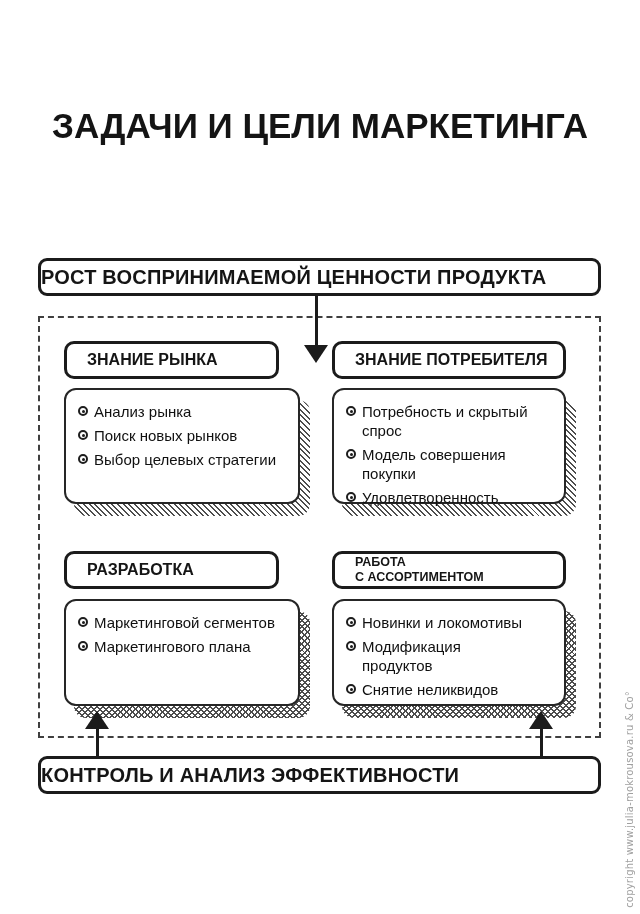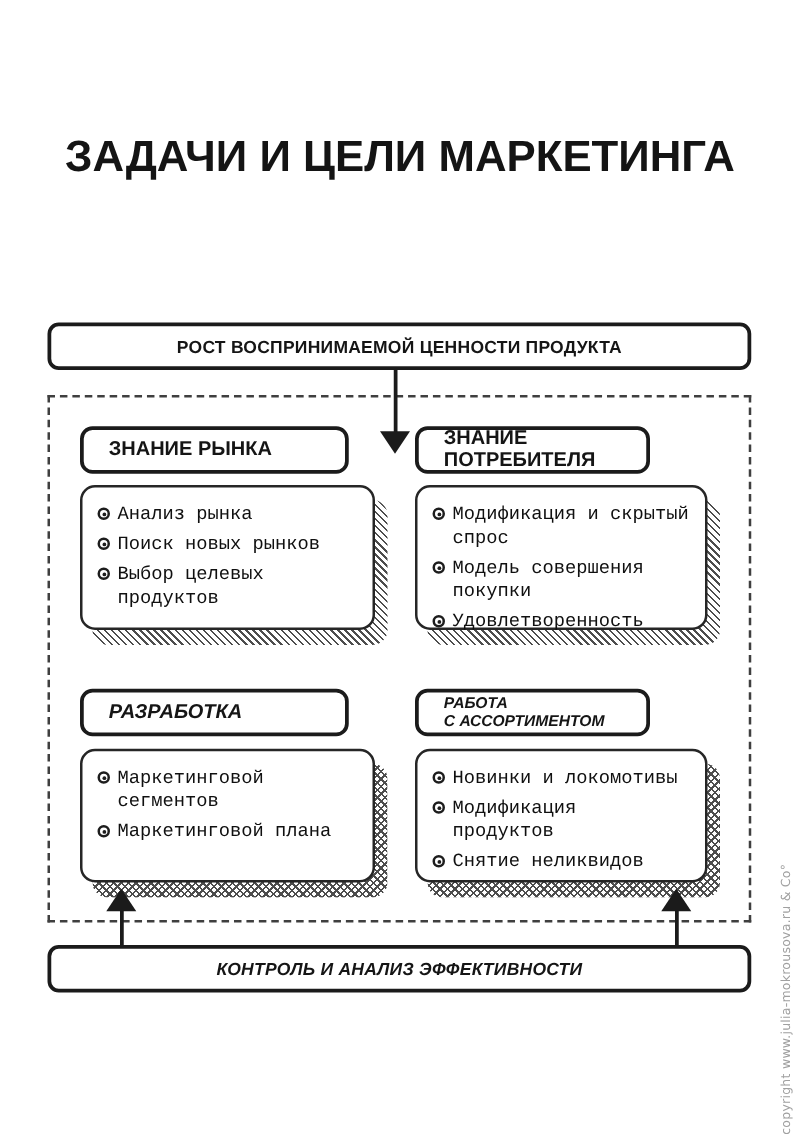--- a/index.html
+++ b/index.html
@@ -18,47 +18,47 @@
     position:absolute; top:106px; left:0; width:100%;
     text-align:center;
     font-size:35px; font-weight:800; letter-spacing:0;
     color:#141414;
   }
 
   
   .banner {
     position:absolute; left:38px; width:563px; height:38px;
     border:3px solid #1b1b1b; border-radius:9px; background:#ffffff;
-    display:flex; align-items:center; justify-content:center;
-    font-weight:700; font-size:14px; letter-spacing:0.2px;
+    display:flex; align-items:center; 
+    font-weight:700; font-size:20px; letter-spacing:0.2px;
     color:#151515; z-index:3;
   }
   .banner.top    { top:258px; }
-  .banner.bottom { top:756px;font-style:italic; }
+  .banner.bottom { top:756px; }
 
   
   .dashed-frame {
     position:absolute; left:38px; top:316px; width:563px; height:422px;
     border:2px dashed #3f3f3f; background:transparent; z-index:0;
   }
 
   
   .qheader {
     position:absolute; height:38px;
     border:3px solid #1b1b1b; border-radius:10px; background:#ffffff;
     display:flex; align-items:center;
     padding:0 8px 0 20px;
     font-weight:700; font-size:16px; color:#151515;
     z-index:2;
   }
   .qheader.small { font-size:12.5px; line-height:1.2; white-space:pre-line; }
   .c1 { left:64px;  width:215px; }
-  .c2 { left:332px; width:188px; }
+  .c2 { left:332px; width:234px; }
   .r1h { top:341px; }
-  .r2h { top:551px;font-style:italic; }
+  .r2h { top:551px; }
 
   
   .qbody { position:absolute; z-index:1; }
   .r1b { top:388px; height:116px; }
   .r2b { top:599px; height:107px; }
   .qbody.c1 { left:64px;  width:236px; }
   .qbody.c2 { left:332px; width:234px; }
 
   .qshadow {
     position:absolute; left:10px; top:12px; width:100%; height:100%;
@@ -77,21 +77,21 @@
   .qbox {
     position:absolute; inset:0;
     border:2px solid #262626; border-radius:12px; background:#ffffff;
     padding:12px 8px 8px 10px;
   }
 
   .qlist { list-style:none; }
   .qitem {
     display:flex; align-items:flex-start;
     margin-bottom:5px;
-    font-size:15px; line-height:19px; color:#101010;font-family:Liberation Mono, monospace;
+    font-size:15px; line-height:19px; color:#101010;
   }
   .bullet {
     flex:0 0 10px; width:10px; height:10px;
     border:2px solid #1d1d1d; border-radius:50%;
     margin:4px 6px 0 2px; position:relative;
   }
   .bullet::after {
     content:''; position:absolute; left:1.5px; top:1.5px;
     width:3px; height:3px; border-radius:50%; background:#1d1d1d;
   }
@@ -154,36 +154,36 @@
         <li class="qitem">
           <span class="bullet"></span>
           <span class="qtext">Анализ рынка</span>
         </li>
         <li class="qitem">
           <span class="bullet"></span>
           <span class="qtext">Поиск новых рынков</span>
         </li>
         <li class="qitem">
           <span class="bullet"></span>
-          <span class="qtext">Выбор целевых продуктов</span>
+          <span class="qtext">Выбор целевых стратегии</span>
         </li>
       </ul>
     </div>
   </div>
 
   <div class="qheader c2 r1h">
     <span>ЗНАНИЕ ПОТРЕБИТЕЛЯ</span>
   </div>
   <div class="qbody c2 r1b">
     <div class="qshadow diag"></div>
     <div class="qbox">
       <ul class="qlist">
         <li class="qitem">
           <span class="bullet"></span>
-          <span class="qtext">Модификация и скрытый
+          <span class="qtext">Потребность и скрытый
 спрос</span>
         </li>
         <li class="qitem">
           <span class="bullet"></span>
           <span class="qtext">Модель совершения
 покупки</span>
         </li>
         <li class="qitem">
           <span class="bullet"></span>
           <span class="qtext">Удовлетворенность</span>
@@ -198,21 +198,21 @@
   <div class="qbody c1 r2b">
     <div class="qshadow cross"></div>
     <div class="qbox">
       <ul class="qlist">
         <li class="qitem">
           <span class="bullet"></span>
           <span class="qtext">Маркетинговой сегментов</span>
         </li>
         <li class="qitem">
           <span class="bullet"></span>
-          <span class="qtext">Маркетинговой плана</span>
+          <span class="qtext">Маркетингового плана</span>
         </li>
       </ul>
     </div>
   </div>
 
   <div class="qheader small c2 r2h">
     <span>РАБОТА
 С АССОРТИМЕНТОМ</span>
   </div>
   <div class="qbody c2 r2b">

